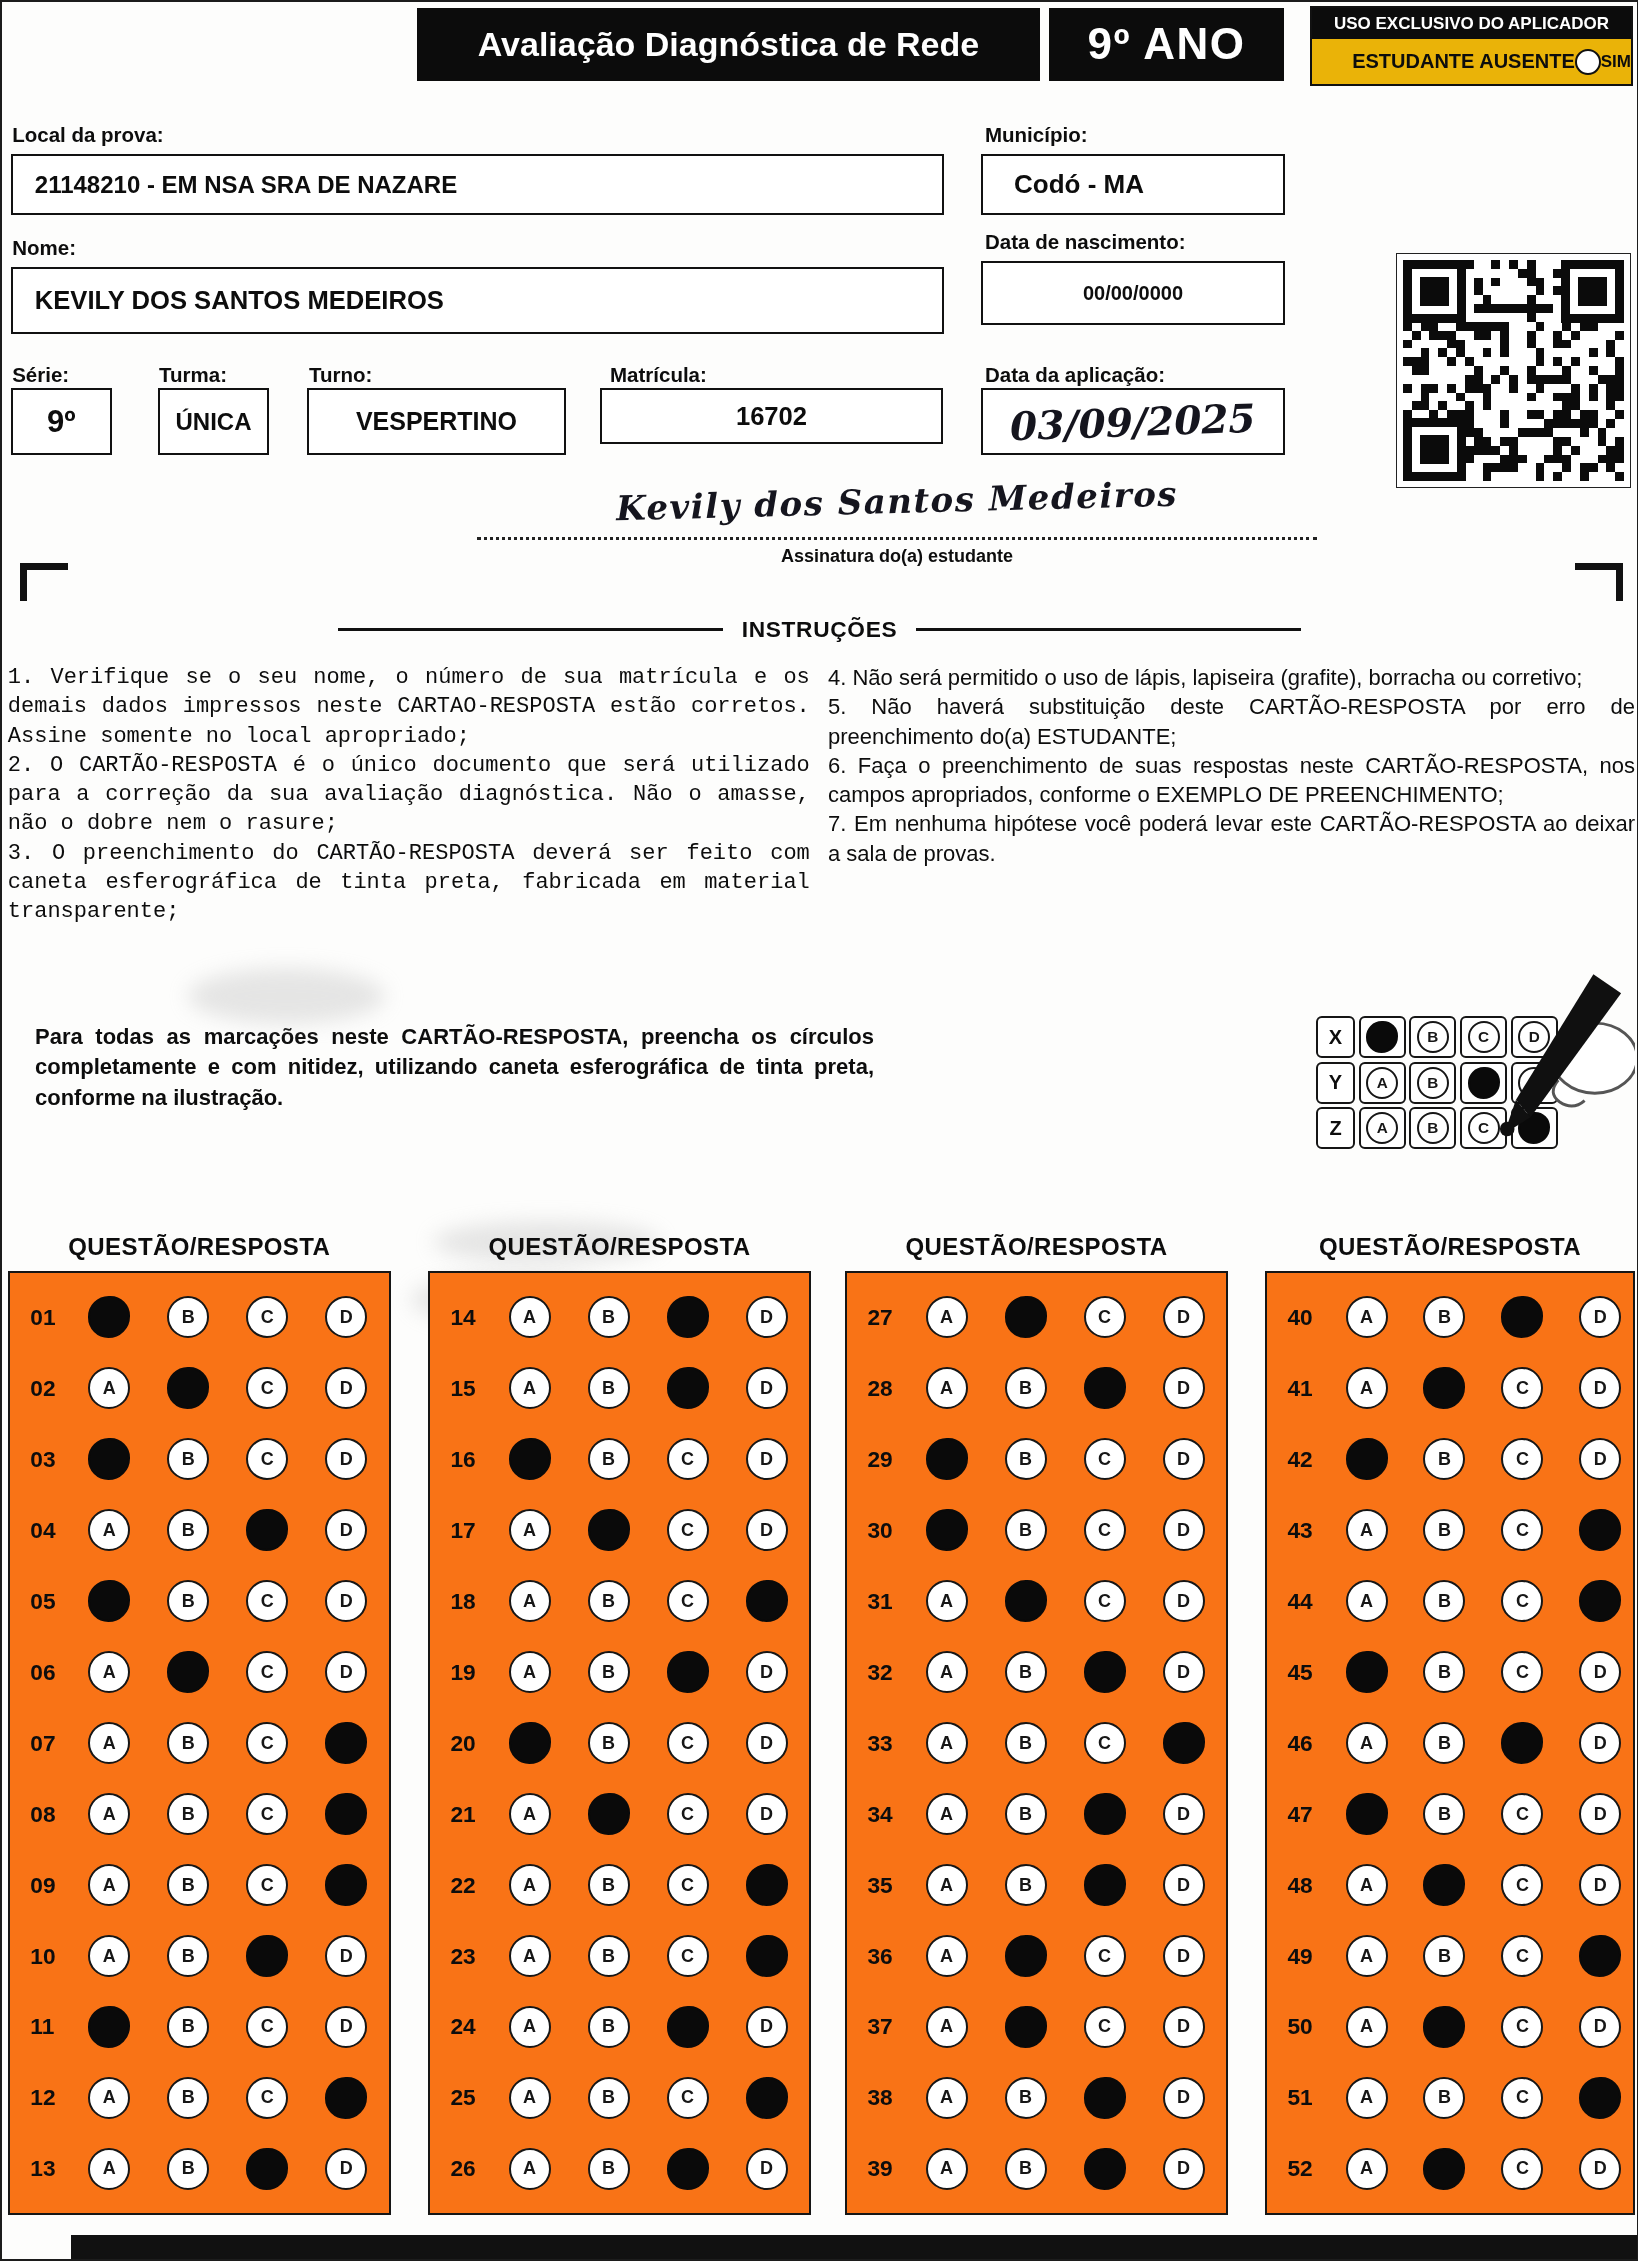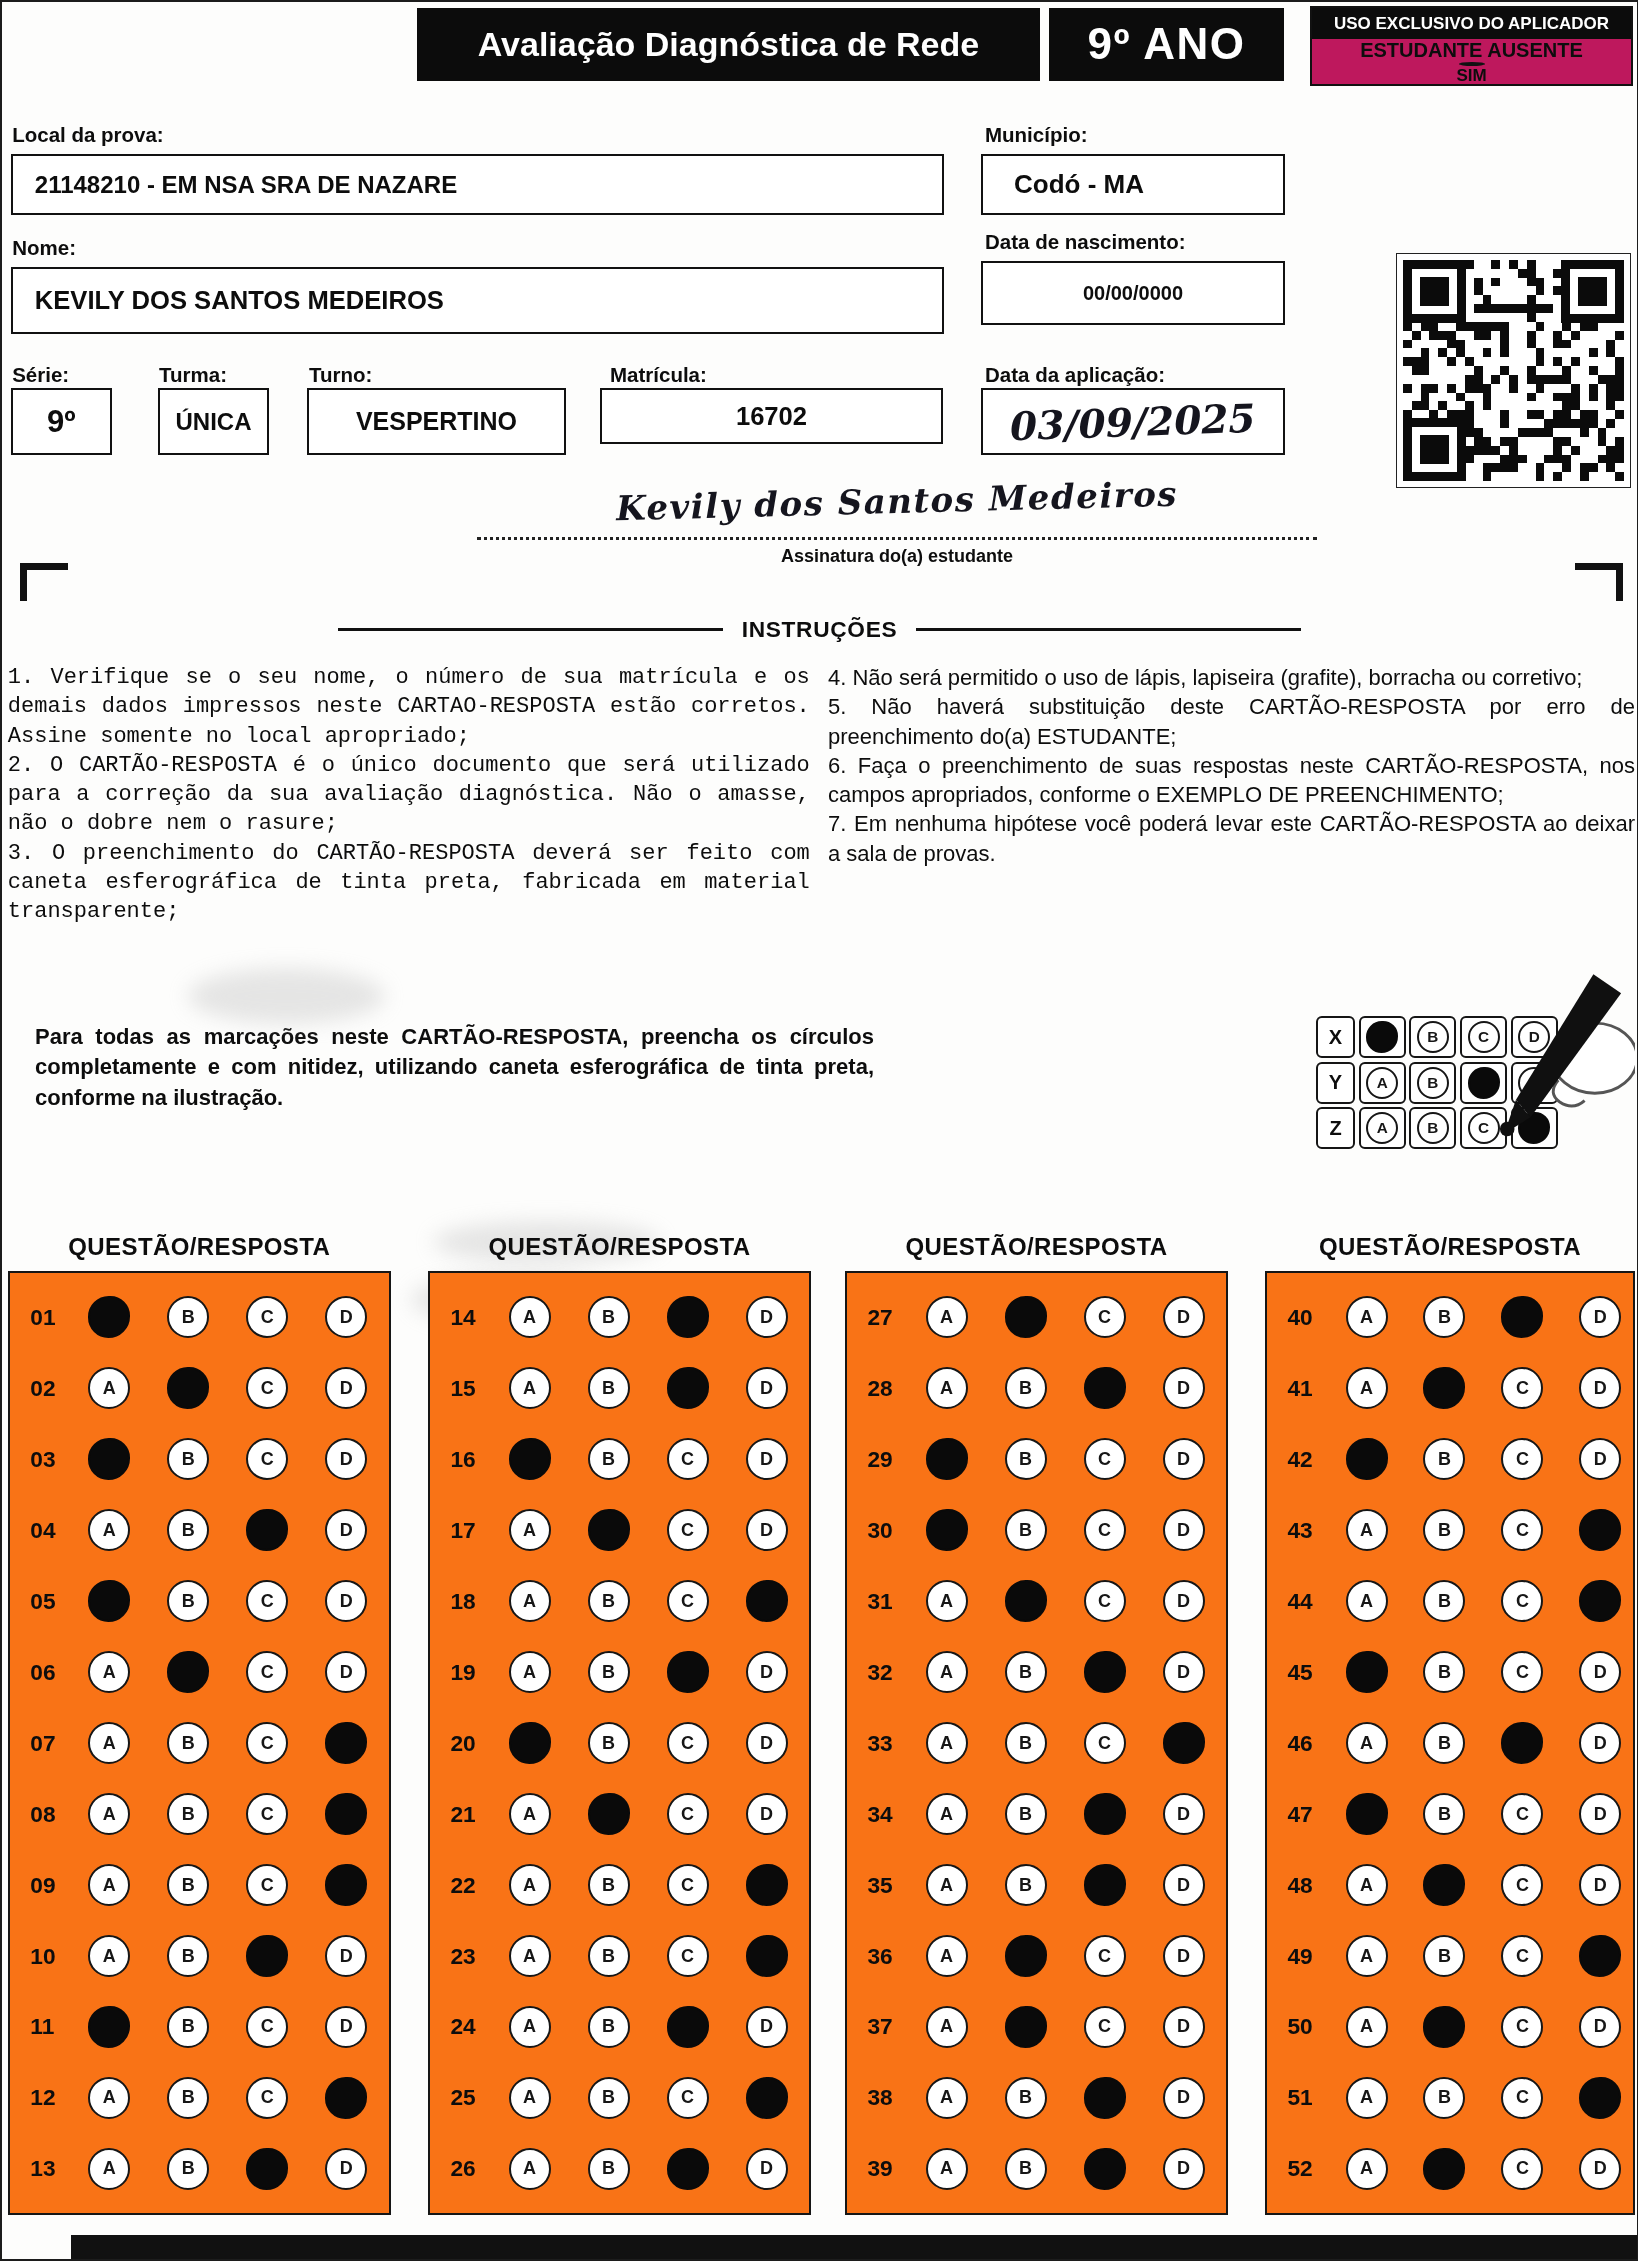--- a/index.html
+++ b/index.html
@@ -12,23 +12,23 @@
   }
   .abs { position:absolute; }
   .blackbox { background:#0c0c0c; color:#ffffff; display:flex; align-items:center; justify-content:center; font-weight:bold; }
   .fieldbox { border:2.2px solid #111; background:#fff; display:flex; align-items:center; font-weight:bold; }
   .label { font-weight:bold; font-size:20.5px; white-space:nowrap; }
 
   
   .h-title   { left:7.3px;  top:5.8px;  width:398px; height:73px; font-size:34px; letter-spacing:0.7px; }
   .h-sub     { left:415px; top:5.8px;  width:623px; height:73px; font-size:34px; }
   .h-grade   { left:1047px;top:5.8px;  width:235px; height:73px; font-size:44px; letter-spacing:1.5px; }
-  .aplicador { left:1308px; top:4.4px; width:323px; height:80px; border:2.2px solid #111; background:#be185d; }
+  .aplicador { left:1308px; top:4.4px; width:323px; height:80px; border:2.2px solid #111; background:#eab308; }
   .aplicador .bar { height:31px; background:#0c0c0c; color:#fff; display:flex; align-items:center; justify-content:center; font-weight:bold; font-size:17px; }
-  .aplicador .row { height:45px; display:flex; align-items:center; justify-content:flex-start; gap:0; font-weight:bold; font-size:20px;flex-direction:column; }
+  .aplicador .row { height:45px; display:flex; align-items:center; justify-content:flex-end; gap:0; font-weight:bold; font-size:20px; }
   .absent-circle { width:26px; height:26px; border:2.2px solid #111; border-radius:50%; background:#fff; }
   .aplicador .sim { font-size:17px; }
 
   
   .district { left:219px; top:108px; font-size:28.5px; font-weight:bold; }
   .schoolbox { left:8.8px; top:152px; width:933px; height:61px; padding-left:22px; font-size:24px; }
   .munibox   { left:979px; top:152px; width:304px; height:61px; padding-left:31px; font-size:26px; }
   .nomebox   { left:8.8px; top:265px; width:933px; height:67px; padding-left:22px; font-size:25.6px; }
   .nascbox   { left:979px; top:259px; width:304px; height:64px; justify-content:center; font-size:20px; }
   .seriebox  { left:8.8px;  top:386px; width:101px; height:67px; justify-content:center; font-size:31px; }

